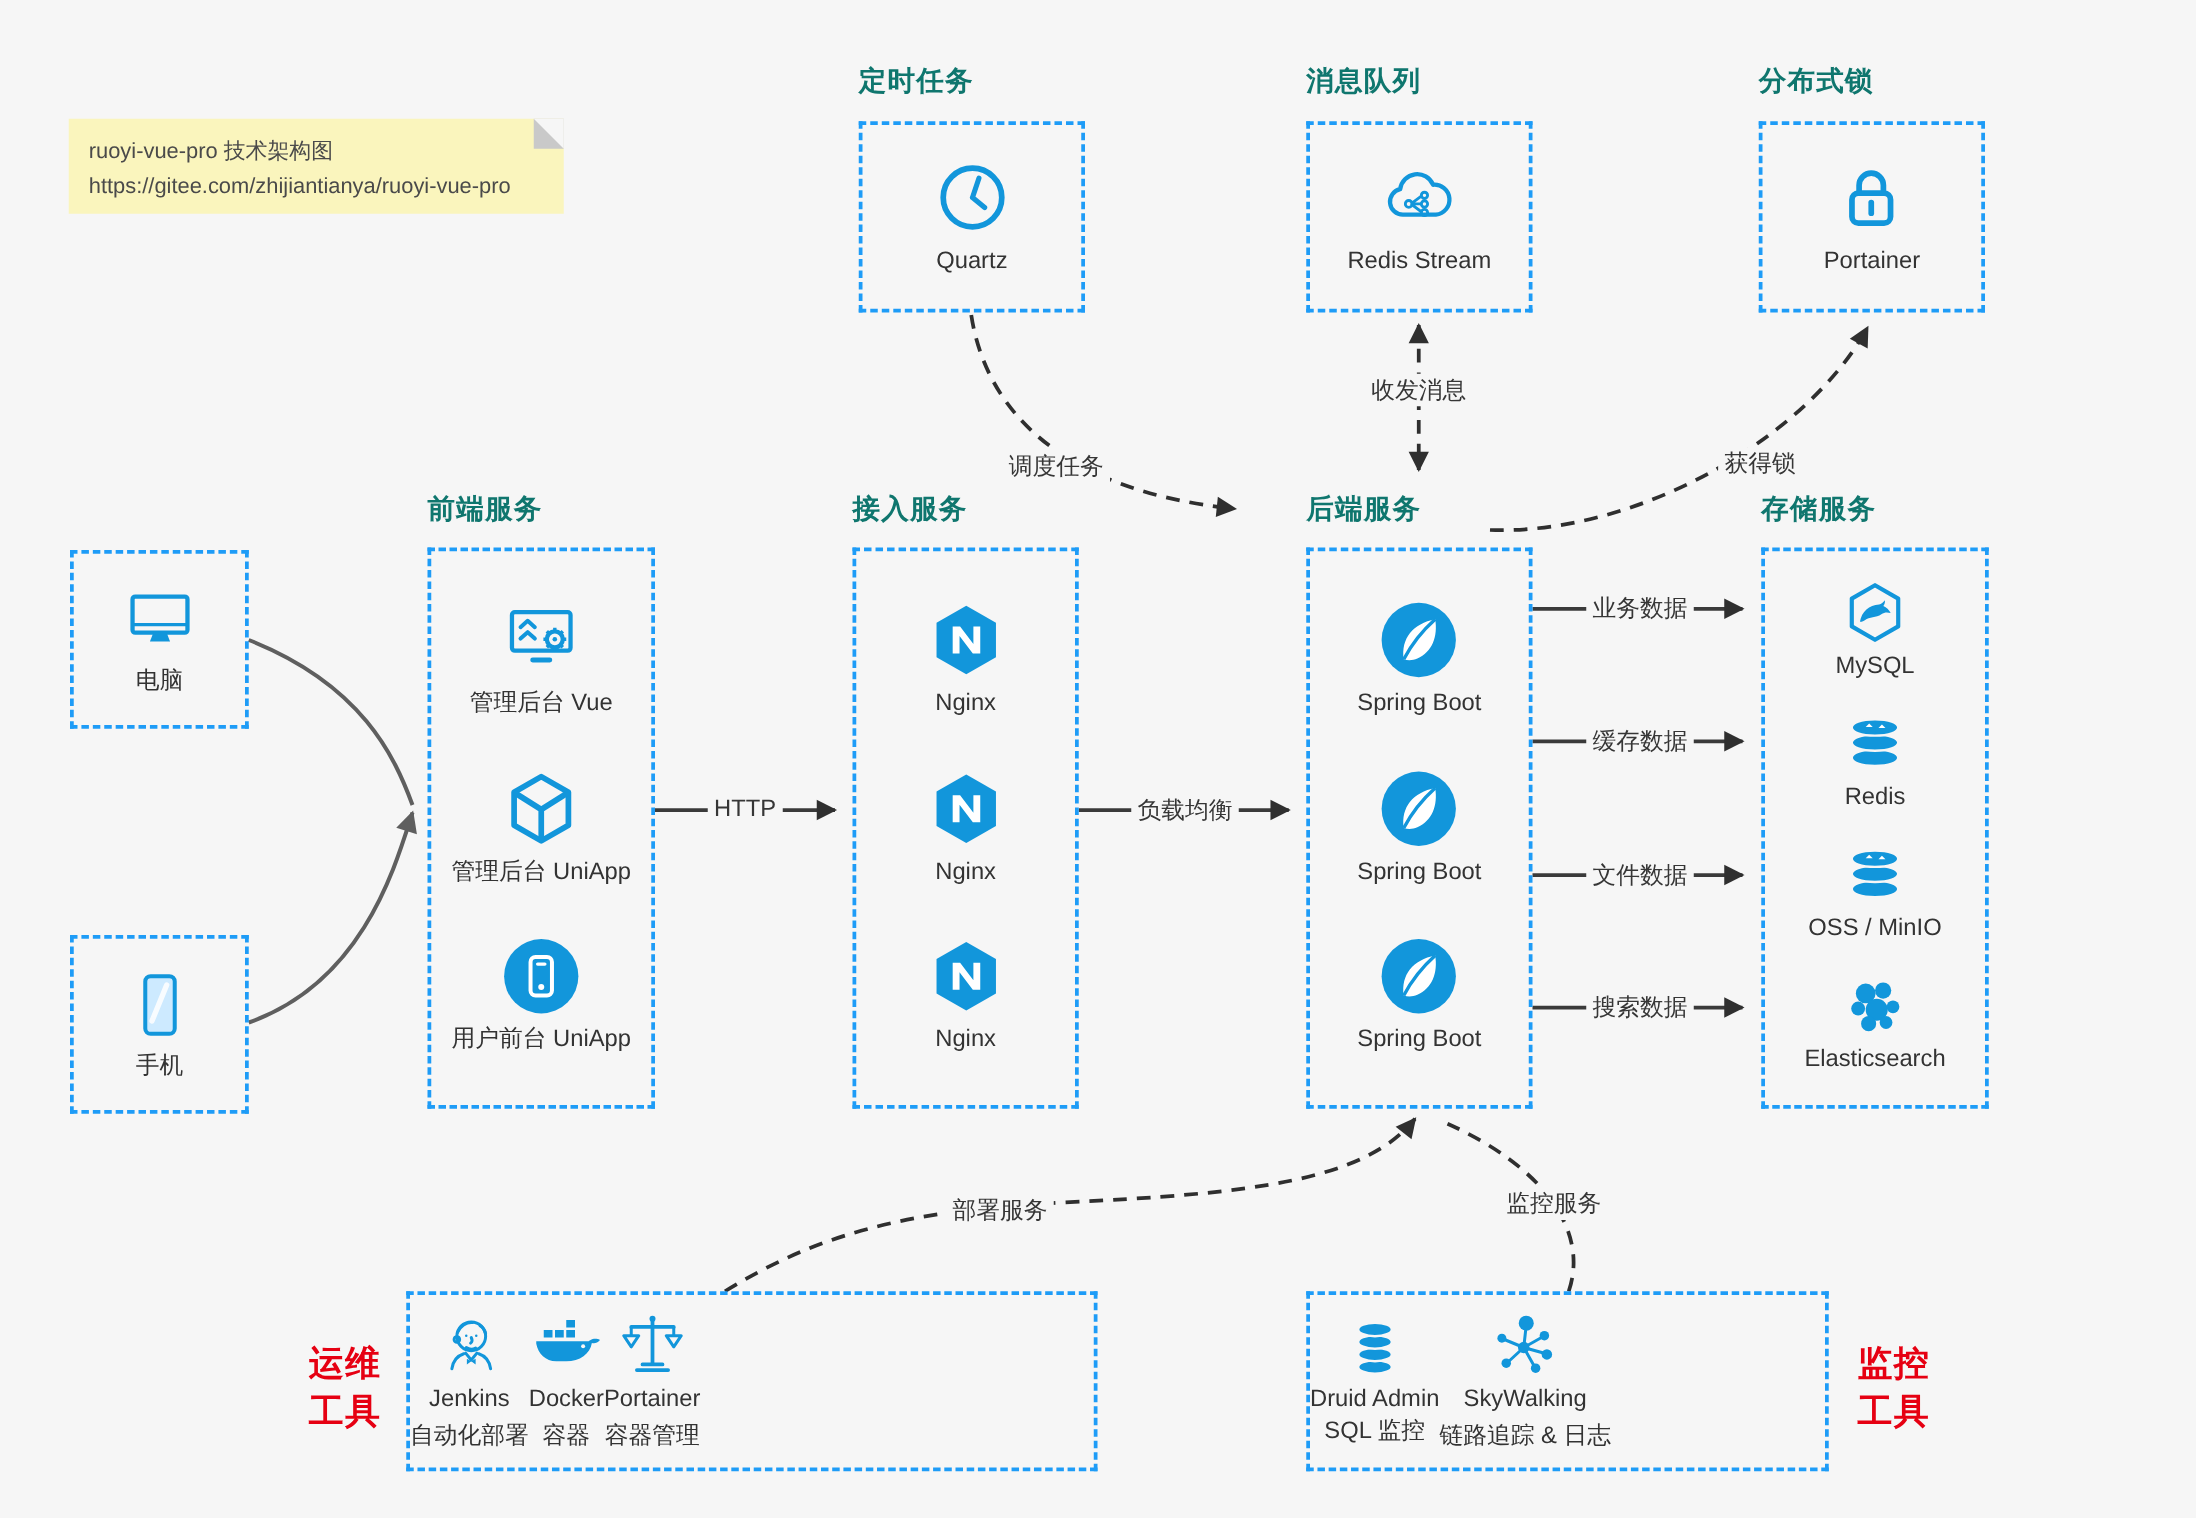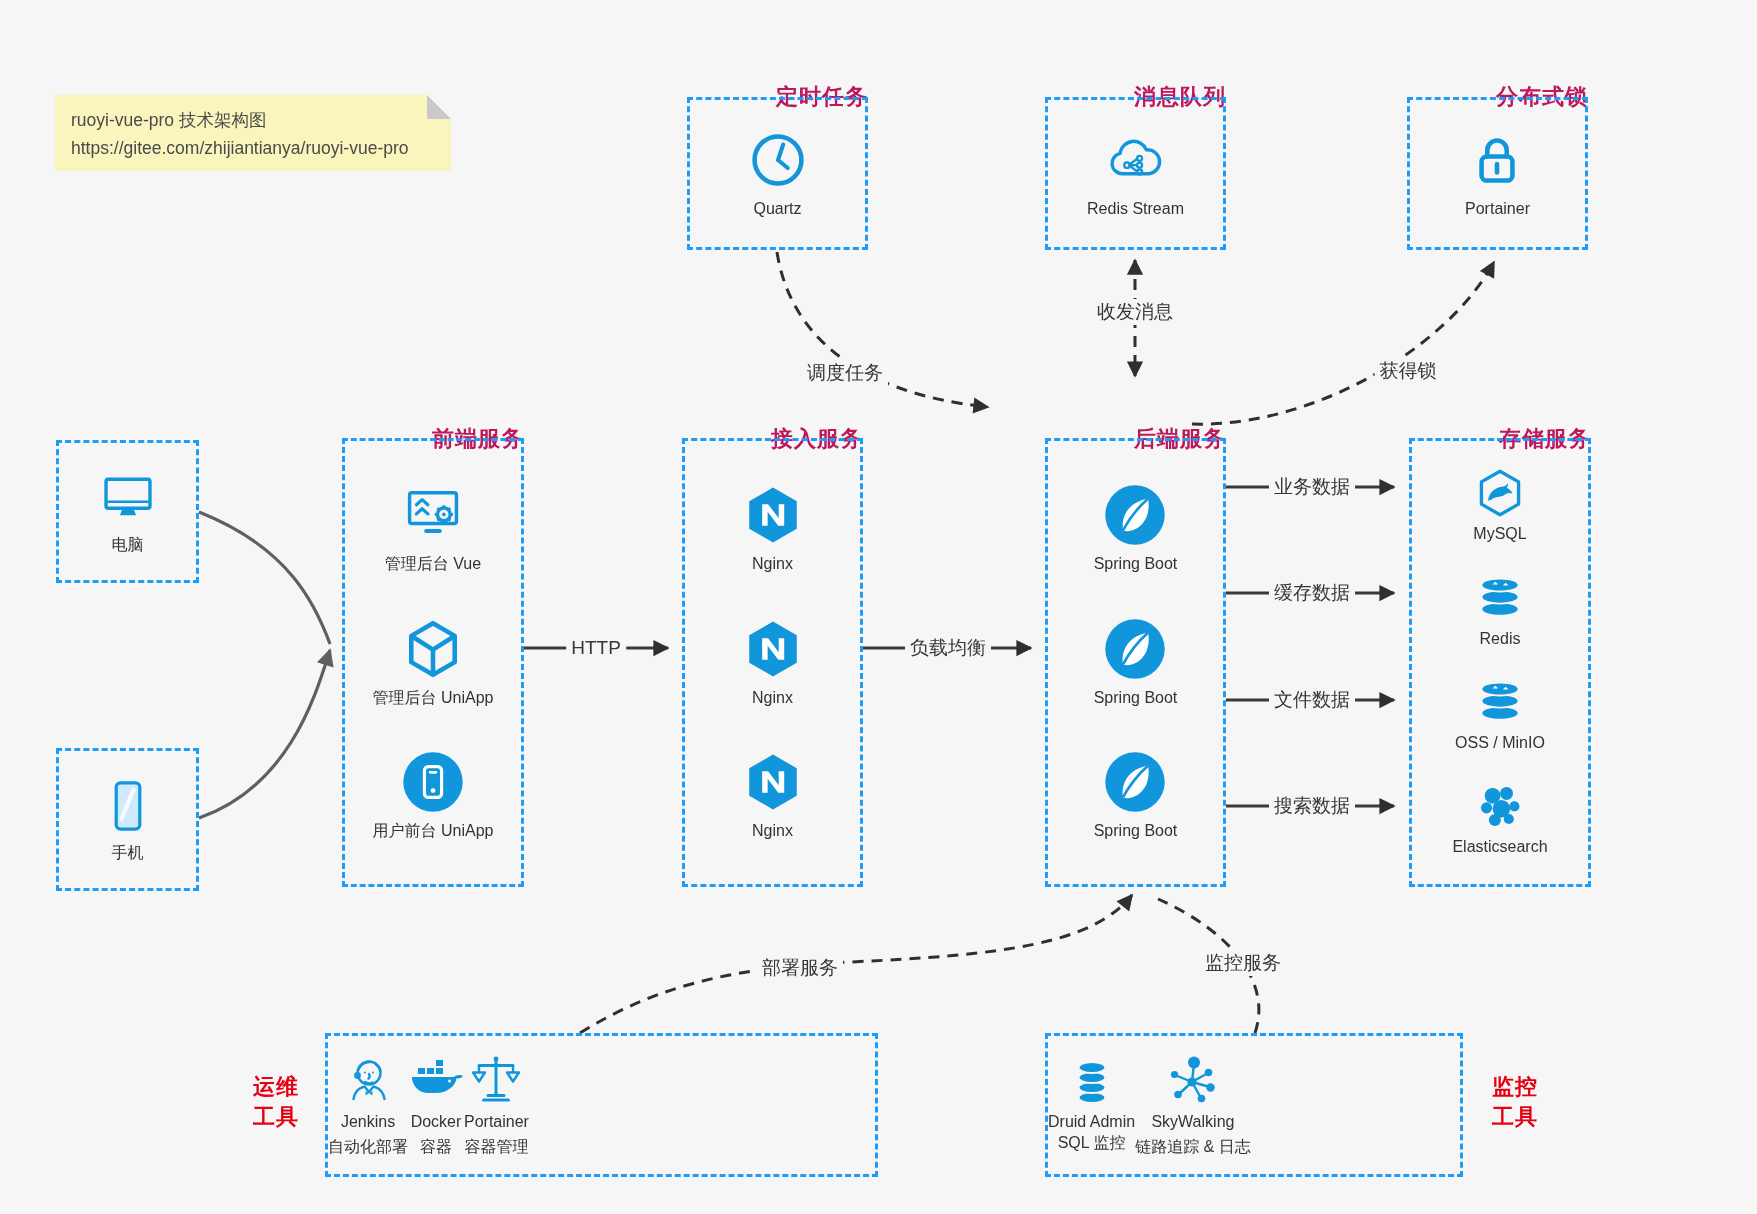--- a/index.html
+++ b/index.html
@@ -6,30 +6,30 @@
   .canvas{position:relative;width:1757px;height:1214px;background:#f6f6f6;overflow:hidden;}
 
   
   .note{position:absolute;left:55px;top:95px;width:396px;height:76px;background:#faf5bd;
         box-sizing:border-box;padding:11px 16px 0 16px;color:#4a4a4a;font-size:17.5px;line-height:1.6;}
   .note::after{content:"";position:absolute;top:0;right:0;width:0;height:0;border-style:solid;
         border-width:0 24px 24px 0;border-color:transparent #f6f6f6 #c9c9c9 transparent;}
 
   
   .gbox{position:absolute;box-sizing:border-box;border:3px dashed #1e9cf7;background:transparent;}
-  .gtitle{position:absolute;color:#be185d;font-weight:bold;font-size:22px;text-align:right;
-          letter-spacing:1px;white-space:nowrap;margin-top:32px;}
-  .side-title{position:absolute;color:#e60012;font-weight:bold;font-size:22px;line-height:1.35;
+  .gtitle{position:absolute;color:#0f766e;font-weight:bold;font-size:22px;text-align:left;
+          letter-spacing:1px;white-space:nowrap;}
+  .side-title{position:absolute;color:#e60012;font-weight:bold;font-size:28px;line-height:1.35;
           text-align:center;letter-spacing:1px;}
 
   
   .vflex{display:flex;flex-direction:column;justify-content:space-evenly;align-items:center;height:100%;}
   .hflex{display:flex;flex-direction:row;justify-content:flex-start;align-items:center;height:100%;}
   .citem{display:flex;flex-direction:column;align-items:center;gap:7px;}
-  .ilabel{font-size:16px;color:#333;white-space:nowrap;text-align:center;line-height:1.3;}
+  .ilabel{font-size:19px;color:#333;white-space:nowrap;text-align:center;line-height:1.3;}
 
   .icon{display:block;}
   .i64{width:64px;height:64px;}
   .i60{width:60px;height:60px;}
   .i56{width:56px;height:56px;}
   .i52{width:52px;height:52px;}
 
   
   .connectors{position:absolute;left:0;top:0;width:1757px;height:1214px;pointer-events:none;}
 

